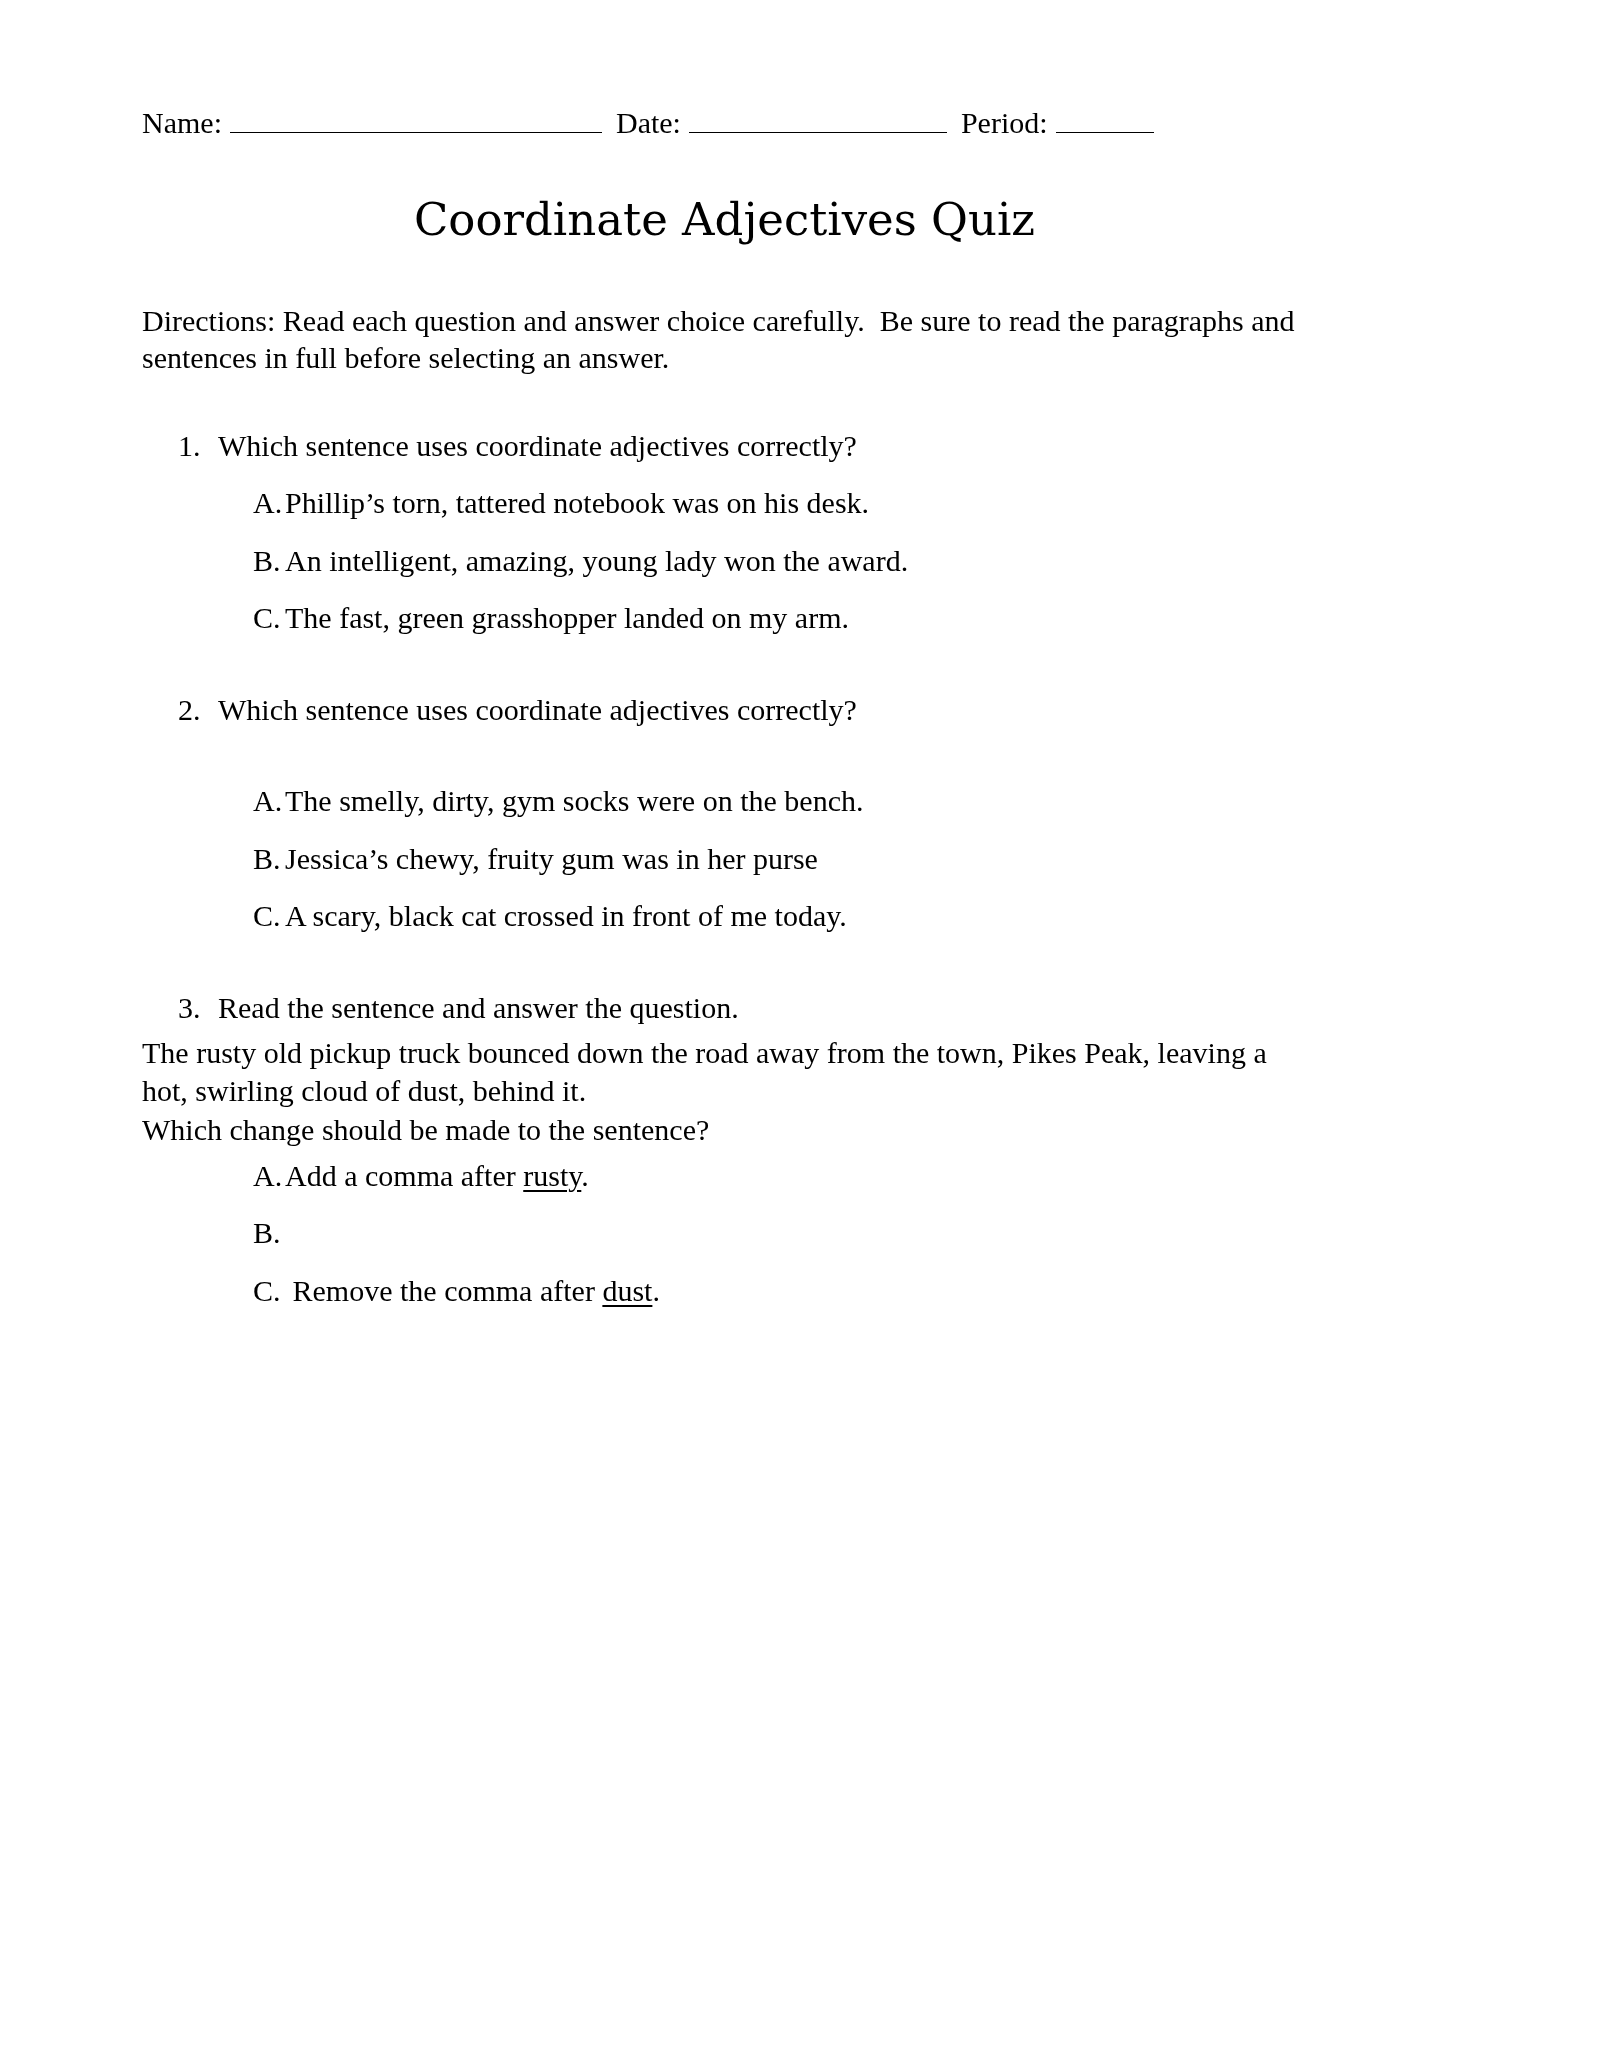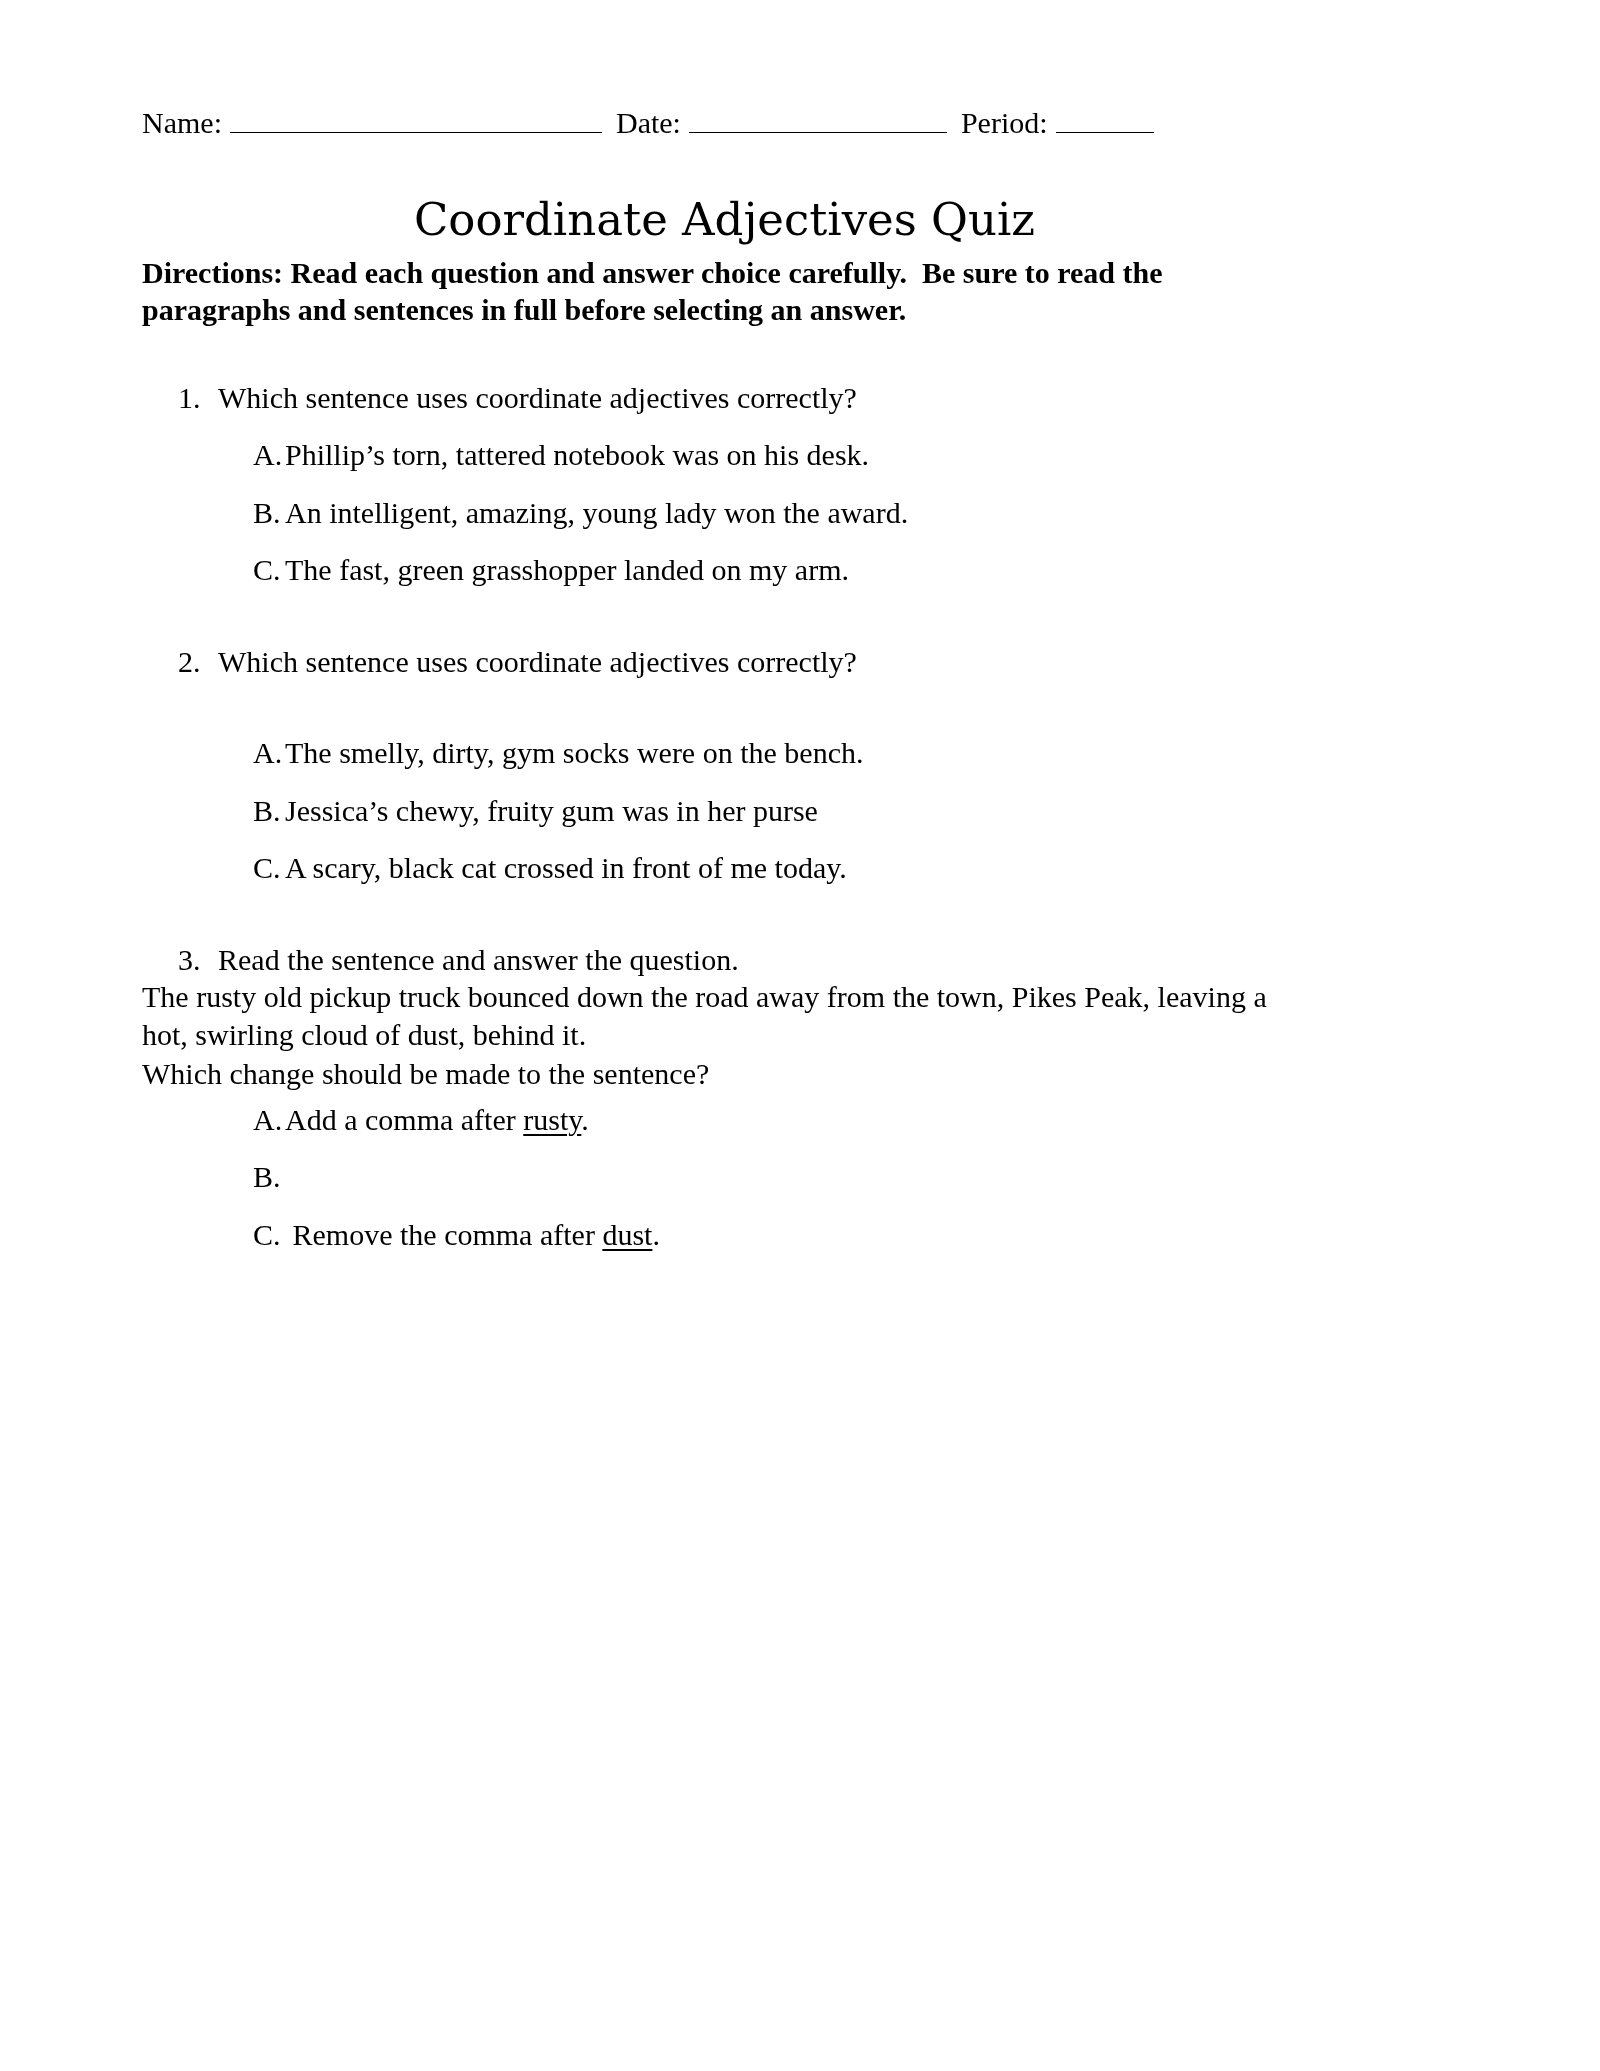--- a/index.html
+++ b/index.html
@@ -48,22 +48,22 @@
     text-align: center;
     font-family: "DejaVu Serif", serif;
     font-weight: 400;
     font-size: 45px;
     line-height: 68px;
     color: #000;
   }
 
   
   .directions {
+    margin-top: 48px;
     white-space: pre-wrap;
-    font-weight: bold;
   }
 
   
   .question-block-1 { margin-top: 50px; }
   .question-block-2 { margin-top: 54px; }
   .question-block-3 { margin-top: 54px; }
 
   .q-line {
     display: flex;
     padding-left: 36px;
@@ -81,20 +81,21 @@
   }
   .option-gap-large { margin-top: 54px; }
   .option-first-tight { margin-top: 8px; }
   .opt-letter {
     width: 32px;
     flex-shrink: 0;
   }
   .opt-text { white-space: pre-wrap; }
 
   .passage {
+    margin-top: 8px;
     white-space: pre-wrap;
   }
   .followup {
     margin-top: 2px;
   }
   .u-word {
     text-decoration: underline;
     text-decoration-thickness: 1.5px;
     text-underline-offset: 4px;
   }

